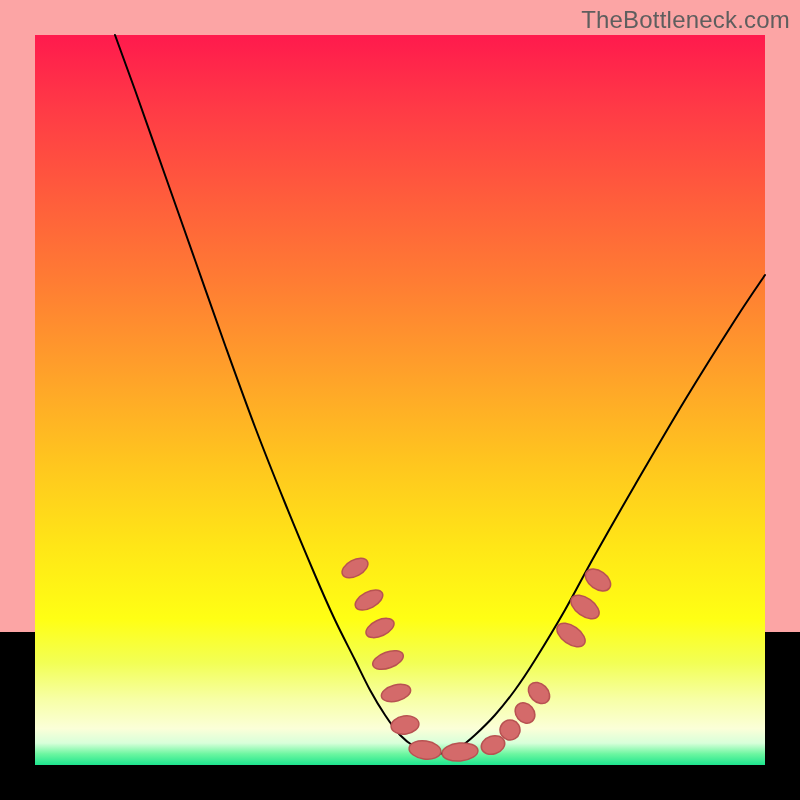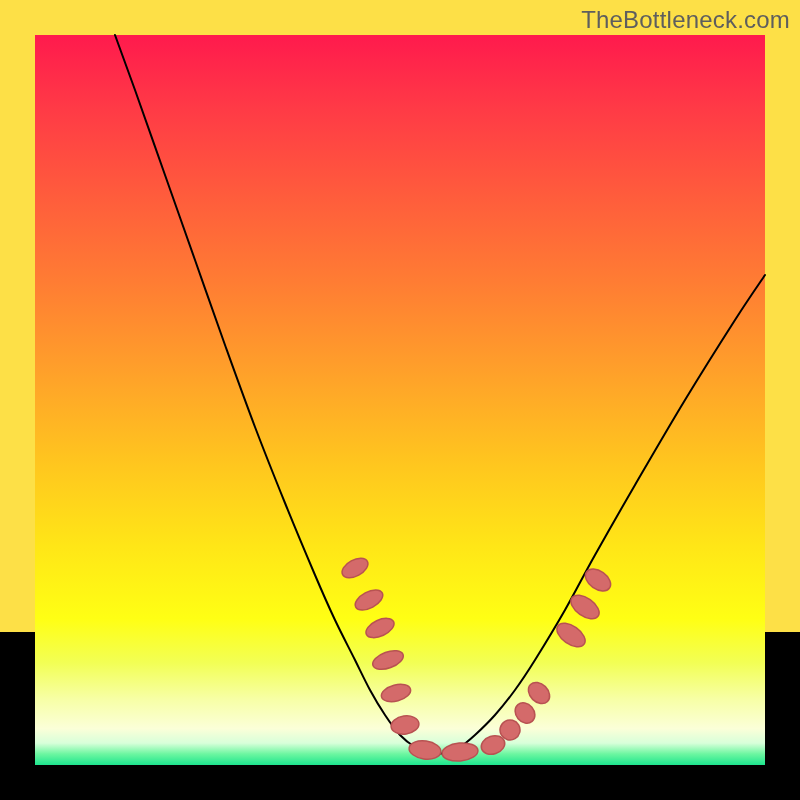--- a/index.html
+++ b/index.html
@@ -8,21 +8,21 @@
     width: 800px;
     height: 800px;
     overflow: hidden;
     background: #000;
     font-family: Arial, Helvetica, sans-serif;
   }
   .frame {
     position: relative;
     width: 800px;
     height: 632px;
-    background: #fde047;
+    background: #fca5a5;
   }
   .plot {
     position: absolute;
     left: 35px;
     top: 35px;
     width: 730px;
     height: 730px;
     
     background: linear-gradient(
       to bottom,

